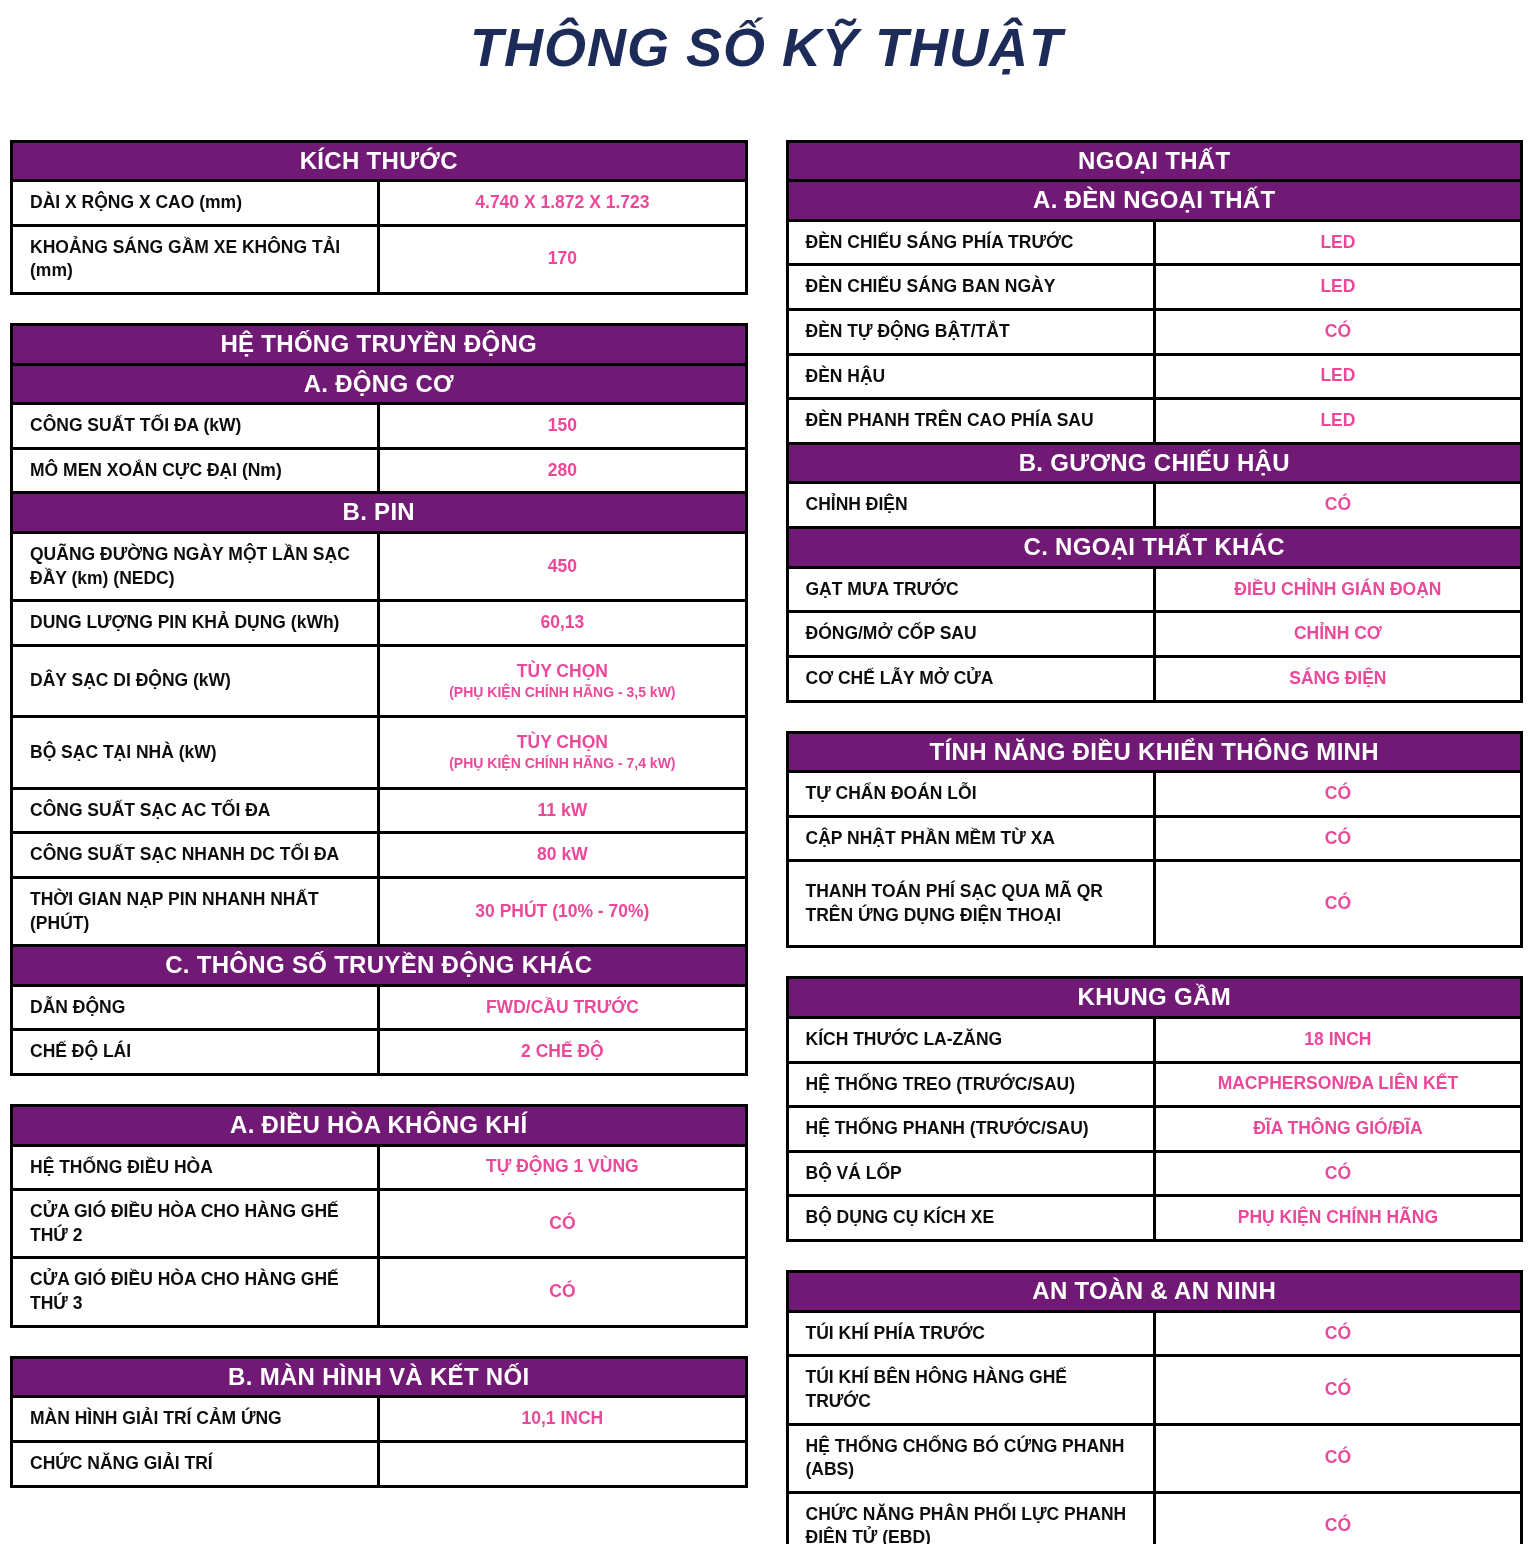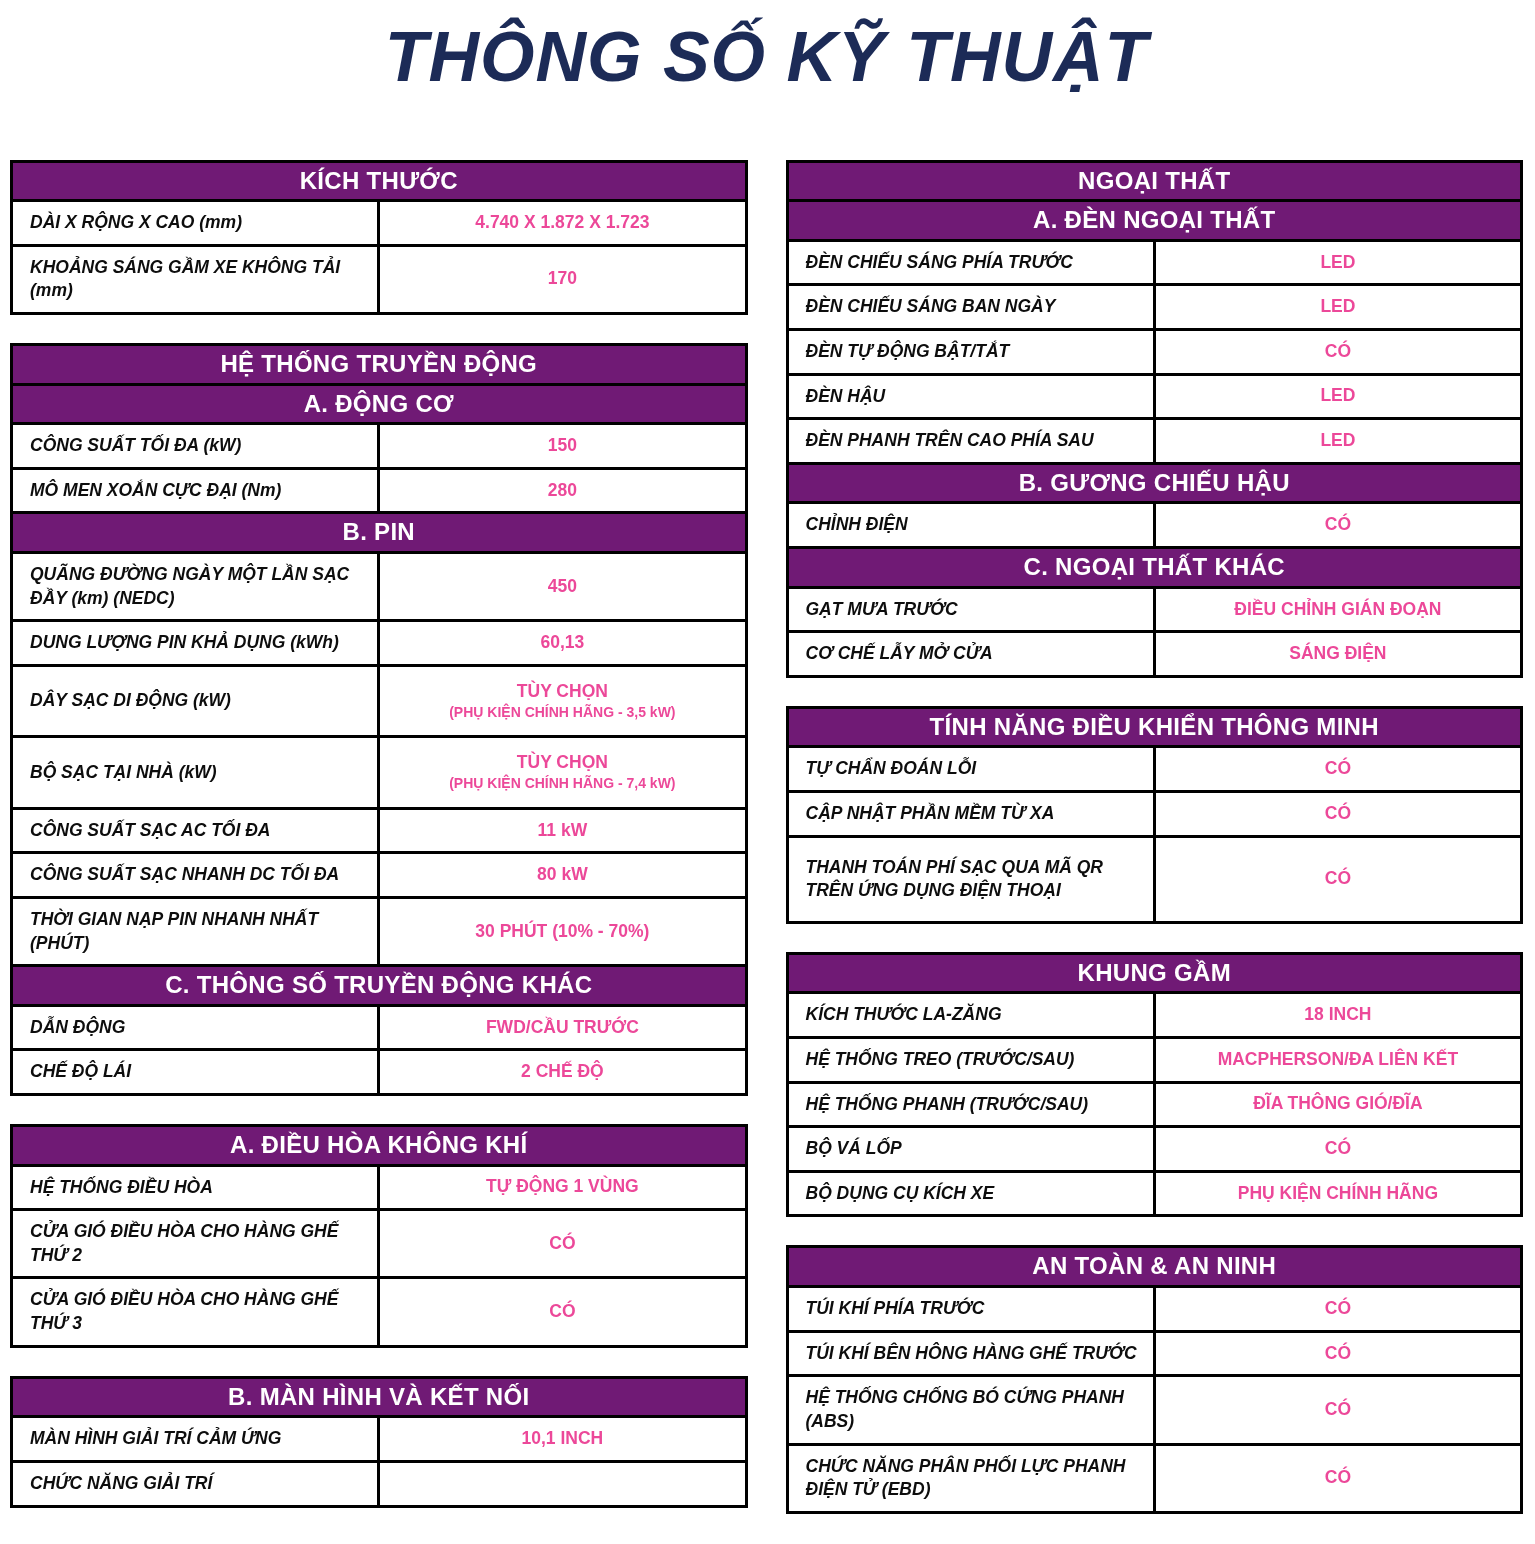--- a/index.html
+++ b/index.html
@@ -10,21 +10,21 @@
   }
   .page {
     width: 1535px;
     min-height: 1544px;
     box-sizing: border-box;
     padding: 6px 12px 8px 10px;
     background: #fff;
   }
   .page-title {
     text-align: center;
-    font-size: 70px;
+    font-size: 54px;
     font-weight: bold;
     font-style: italic;
     color: #1c2b57;
     letter-spacing: 1px;
     margin: 8px 0 0 0;
     line-height: 1.25;
   }
   .columns {
     display: flex;
     gap: 38px;
@@ -57,21 +57,20 @@
     line-height: 1.15;
   }
   td.row-label {
     width: 65%;
     font-size: 17.5px;
     font-weight: bold;
     color: #0d0d0d;
     padding: 9px 16px 9px 17px;
     line-height: 1.35;
     vertical-align: middle;
-    font-style: italic;
   }
   td.row-value {
     width: 35%;
     font-size: 17.5px;
     font-weight: bold;
     color: #ec4899;
     text-align: center;
     padding: 9px 6px;
     line-height: 1.25;
     vertical-align: middle;
@@ -295,20 +294,26 @@
             <tr>
               <th class="section-header h2" colspan="2">C. NGOẠI THẤT KHÁC</th>
             </tr>
             <tr>
               <td class="row-label">GẠT MƯA TRƯỚC</td>
               <td class="row-value">
                 <div>ĐIỀU CHỈNH GIÁN ĐOẠN</div>
               </td>
             </tr>
             <tr>
+              <td class="row-label">ĐÓNG/MỞ CỐP SAU</td>
+              <td class="row-value">
+                <div>CHỈNH CƠ</div>
+              </td>
+            </tr>
+            <tr>
               <td class="row-label">CƠ CHẾ LẪY MỞ CỬA</td>
               <td class="row-value">
                 <div>SÁNG ĐIỆN</div>
               </td>
             </tr>
           </tbody>
         </table>
         <table class="spec-table">
           <tbody>
             <tr>

